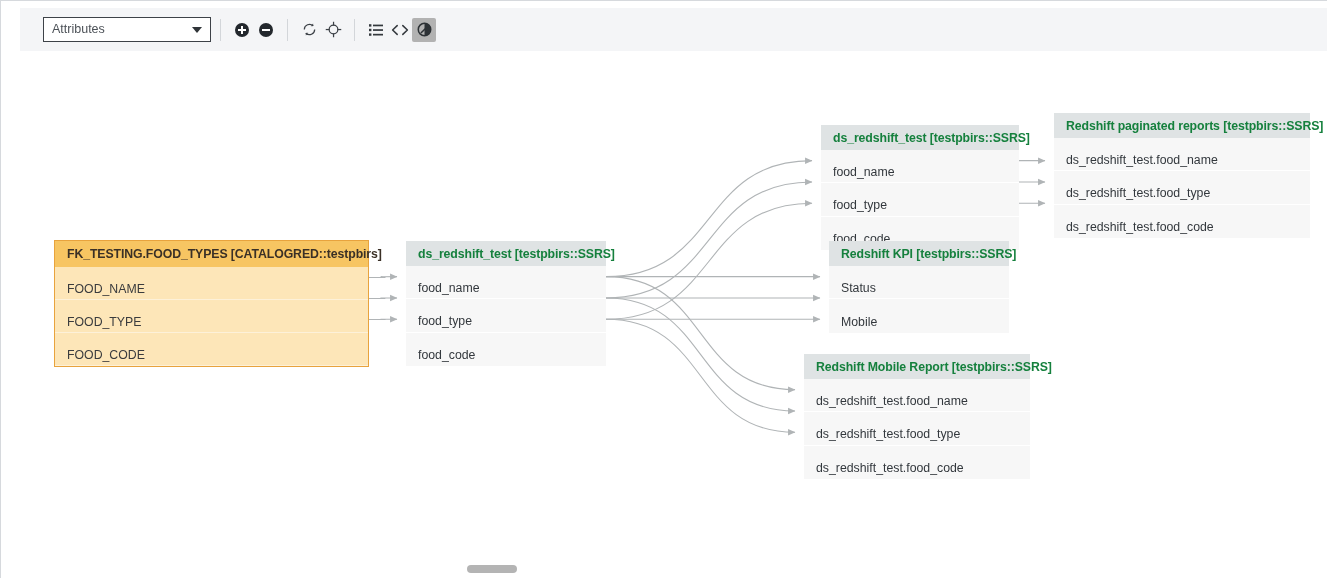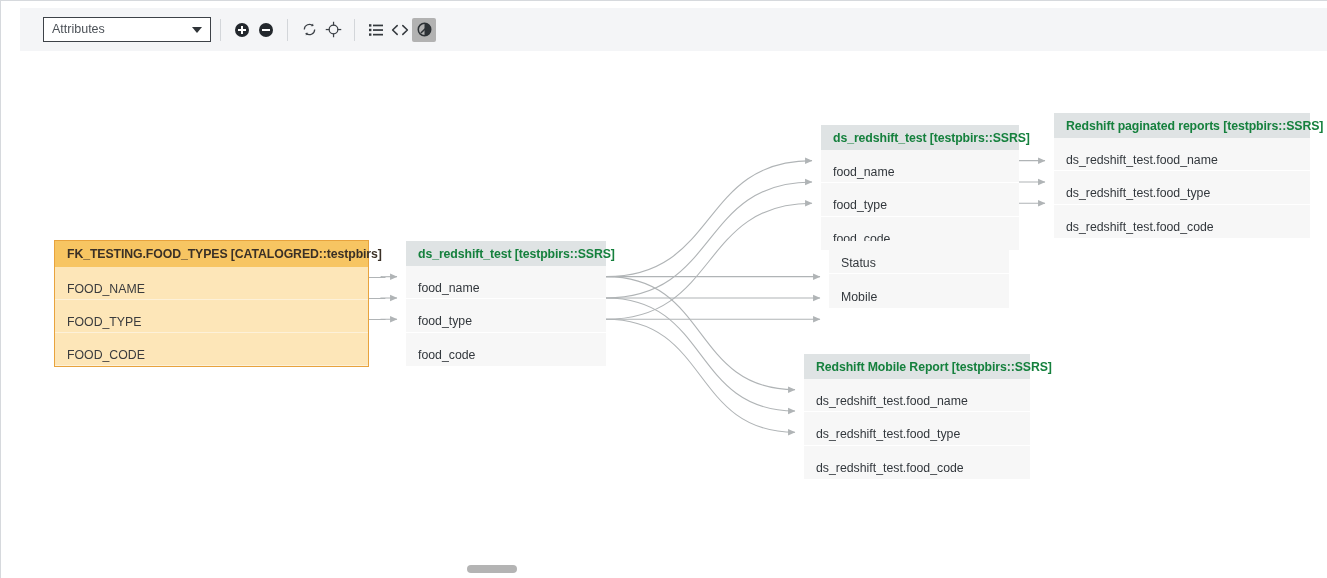--- a/index.html
+++ b/index.html
@@ -265,20 +265,21 @@
           <div class="row">food_type</div>
           <div class="row">food_code</div>
         </div>
         <div class="node" style="left: 1053px; top: 61px; width: 256px; text-align: center;">
           <div class="hdr">Redshift paginated reports [testpbirs::SSRS]</div>
           <div class="row">ds_redshift_test.food_name</div>
           <div class="row">ds_redshift_test.food_type</div>
           <div class="row">ds_redshift_test.food_code</div>
         </div>
         <div class="node" style="left: 828px; top: 189px; width: 180px;">
+          <div class="hdr">Redshift KPI [testpbirs::SSRS]</div>
           <div class="row">Status</div>
           <div class="row">Mobile</div>
         </div>
         <div class="node" style="left: 803px; top: 302px; width: 226px;">
           <div class="hdr">Redshift Mobile Report [testpbirs::SSRS]</div>
           <div class="row">ds_redshift_test.food_name</div>
           <div class="row">ds_redshift_test.food_type</div>
           <div class="row">ds_redshift_test.food_code</div>
         </div>
       </div>

